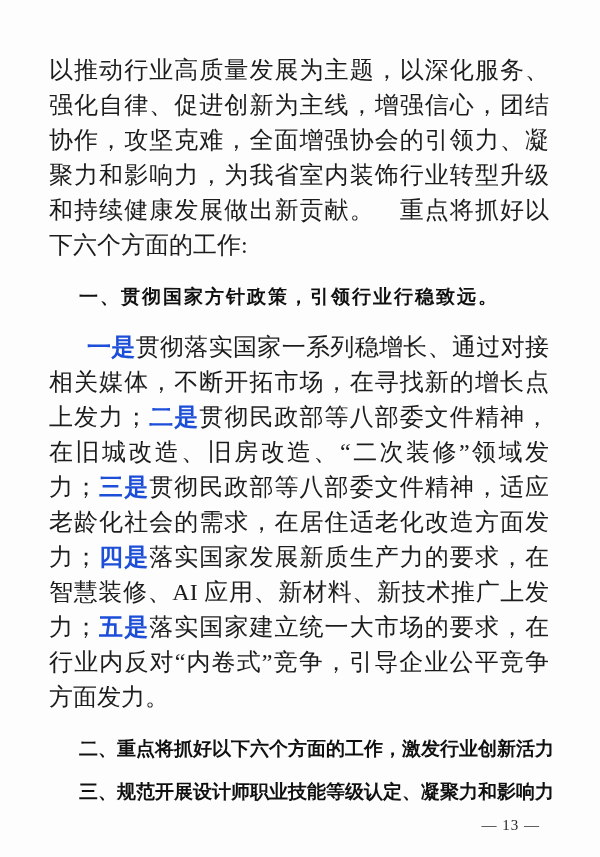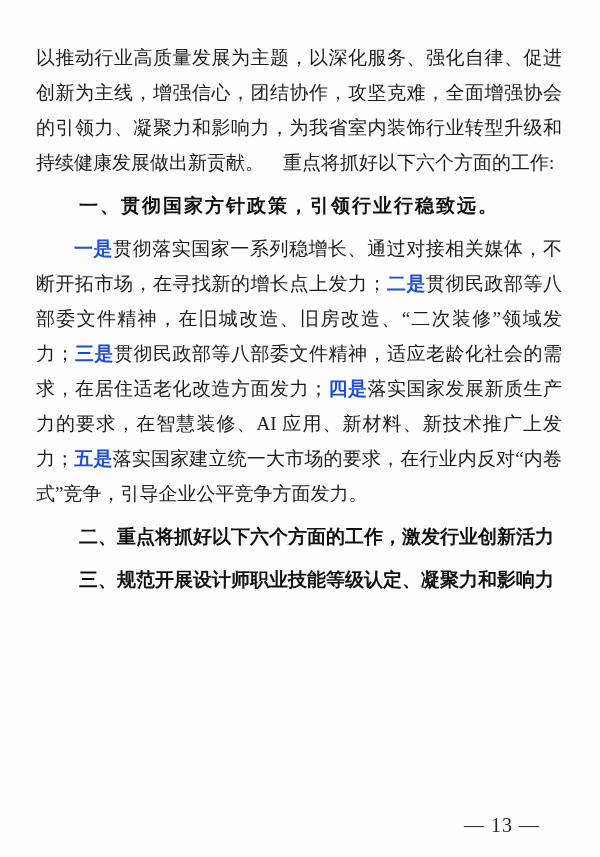--- a/index.html
+++ b/index.html
@@ -5,43 +5,43 @@
   html,body{margin:0;padding:0}
   body{
     width:600px;height:857px;
     background:#fdfdfd;
     position:relative;overflow:hidden;
     font-family:"Liberation Serif","DejaVu Serif",serif;
   }
   .page{position:absolute;inset:0;background:#fdfdfd}
   .content{position:absolute;left:33px;top:37px;width:532px}
   .para{
-    margin:3px;
-    font-size:19px;line-height:35px;
+    margin:16px;
+    font-size:24px;line-height:35px;
     color:#1c1c1c;
     text-align:justify;
     text-justify:inter-character;
     font-family:"Liberation Serif","DejaVu Serif",serif;
   }
   .indent{text-indent:38px}
   .para b{font-weight:700;color:#1d4ed8}
   .heading{
     margin:8px;
     font-family:"Liberation Sans","DejaVu Sans",sans-serif;
     font-weight:700;
     font-size:19px;line-height:35px;
     color:#101010;
     text-indent:38px;
     text-align:justify;
   }
   .heading-1{letter-spacing:2px}
   .footer{
     position:absolute;
     top:814px;right:60px;
-    font-size:20px;line-height:22px;
+    font-size:15px;line-height:22px;
     color:#262626;
     font-family:"Liberation Serif","DejaVu Serif",serif;
     letter-spacing:1px;
   }
 </style>
 </head>
 <body>
 
 <div class="page">
   <div class="content">

